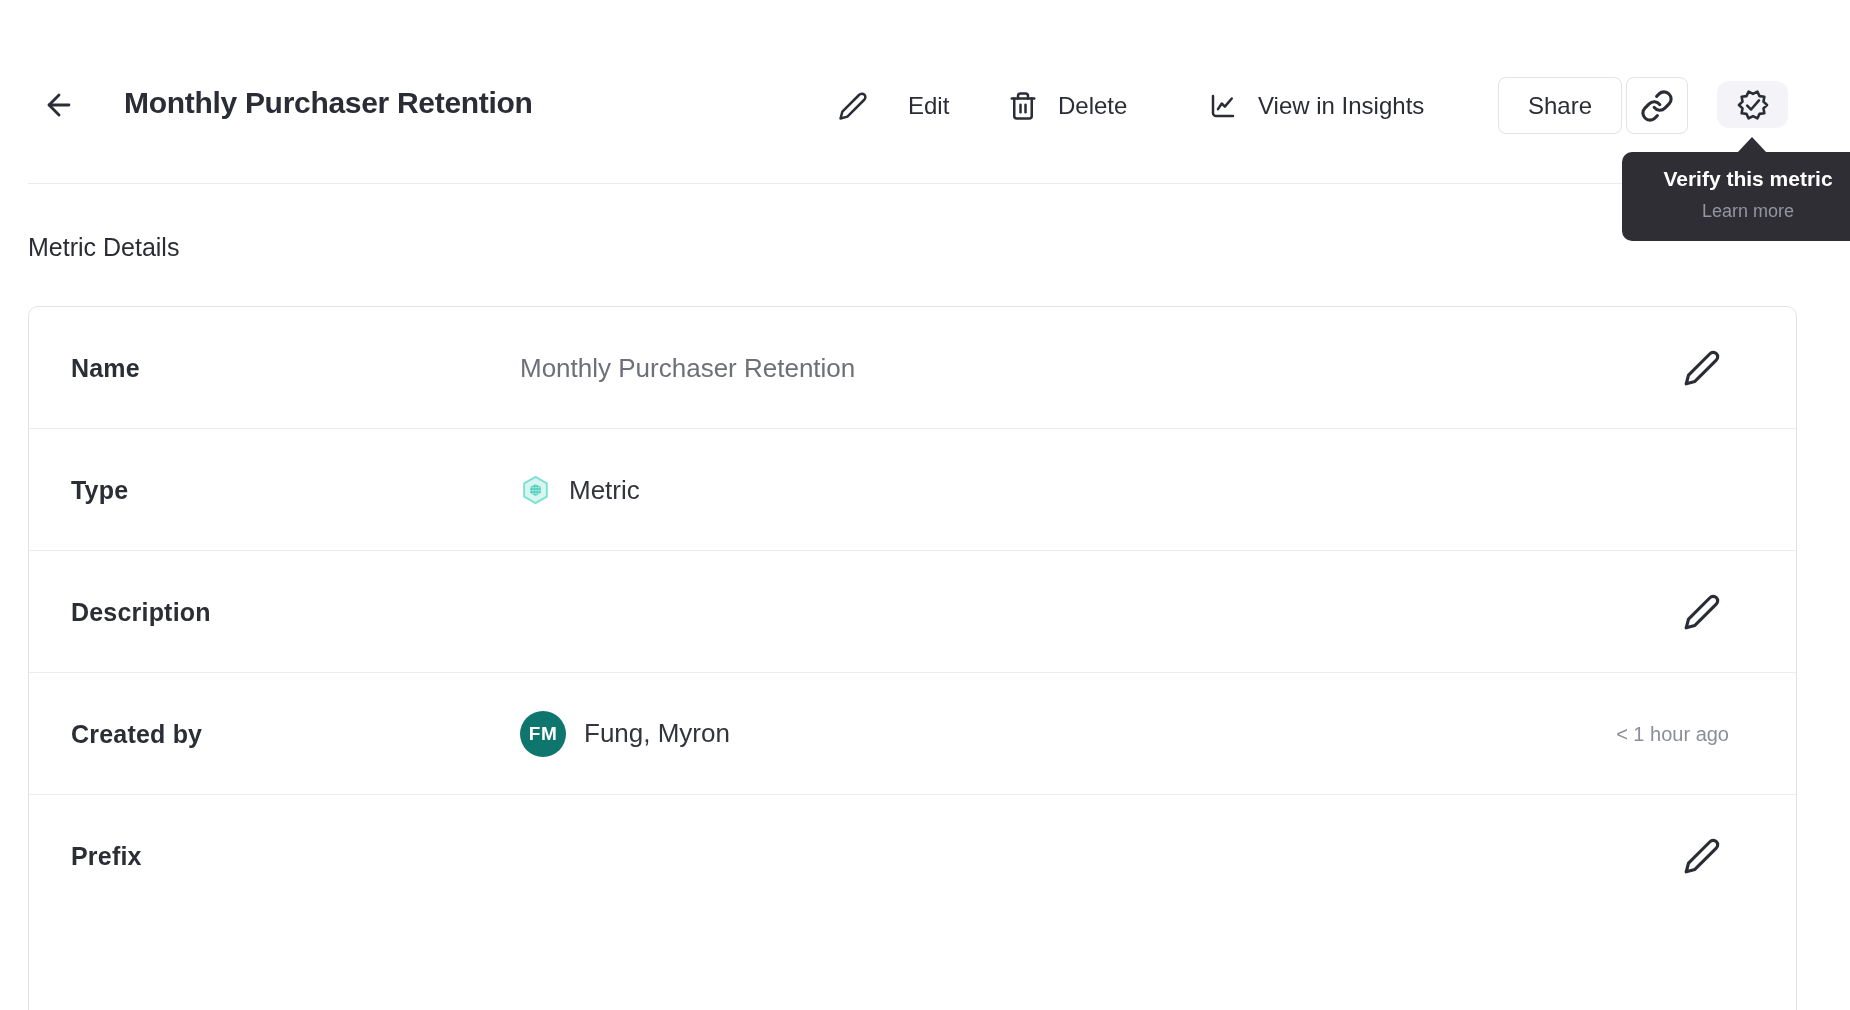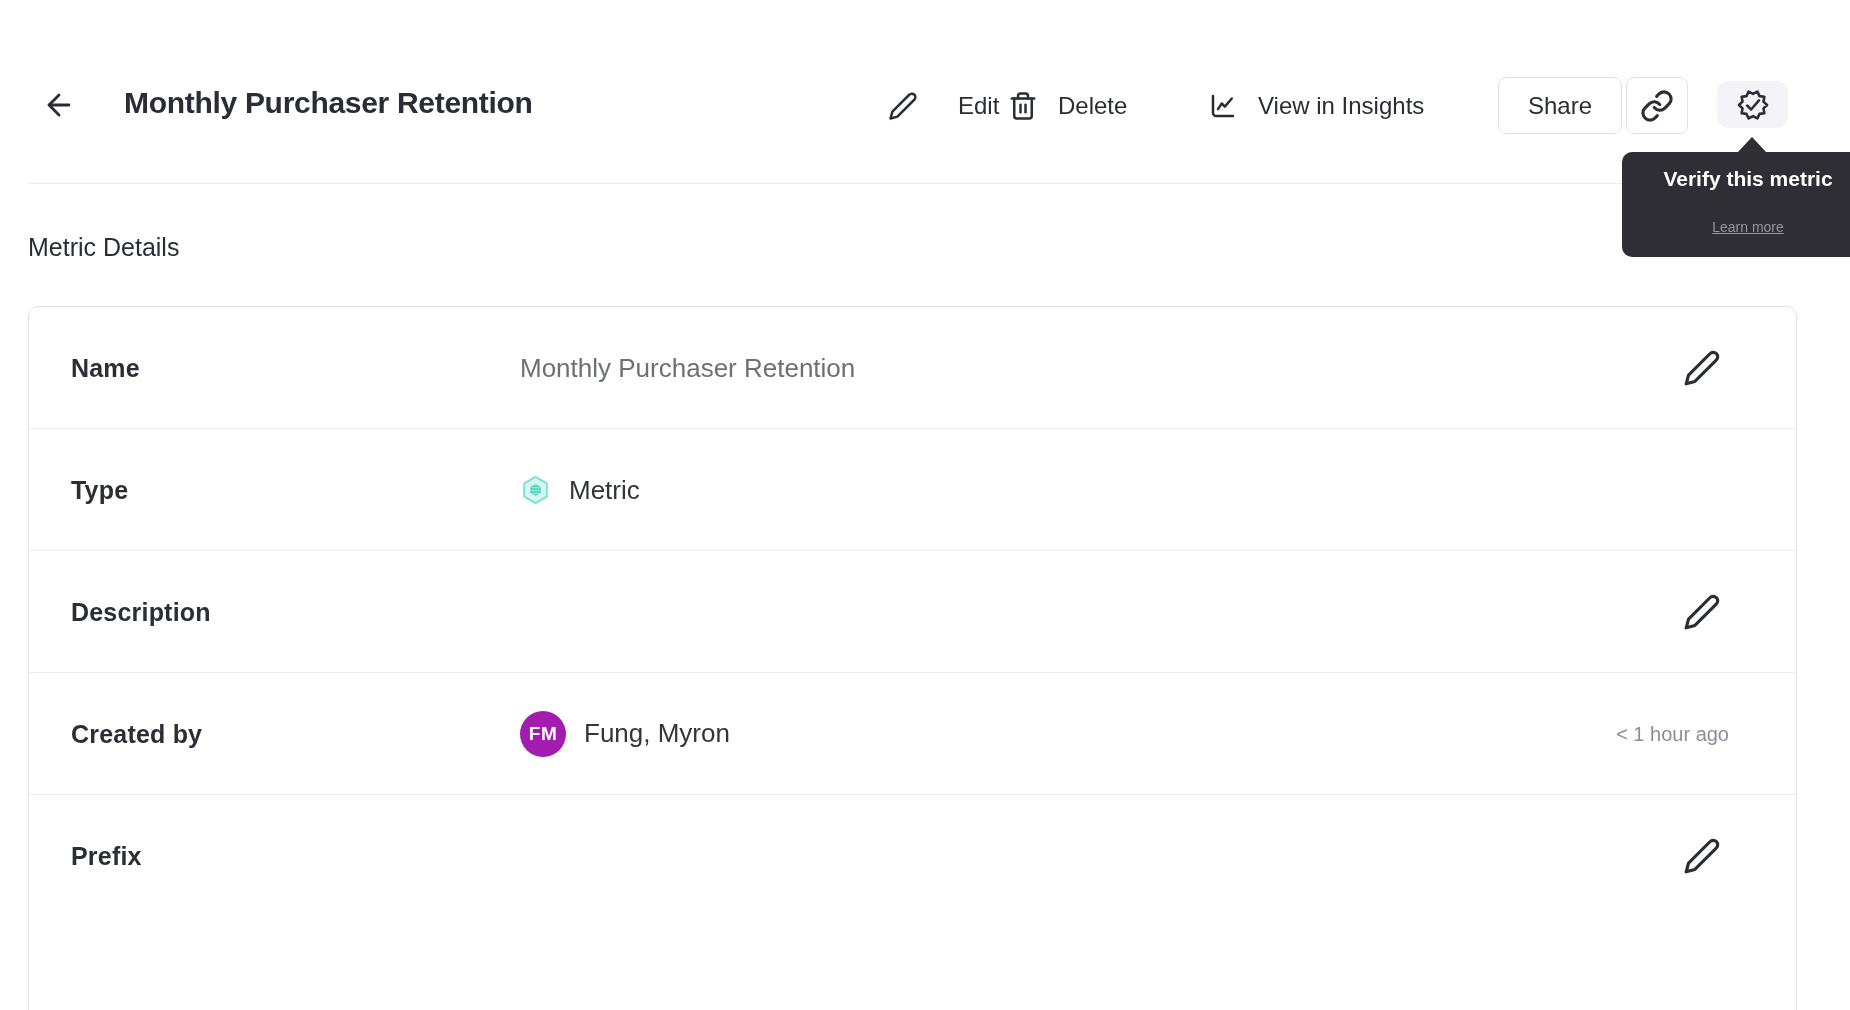--- a/index.html
+++ b/index.html
@@ -24,21 +24,21 @@
     color: #2b2d36; white-space: nowrap;
   }
   .action-group {
     position: absolute; top: 90px; height: 32px;
     display: flex; align-items: center; gap: 20px;
     background: none; border: none; cursor: pointer; padding: 0;
   }
   .action-group .action-label {
     font-size: 24px; font-weight: 500; color: #2b2d36; white-space: nowrap;
   }
-  .g-edit { left: 888px; gap: 40px; }
+  .g-edit { left: 838px; gap: 40px; }
   .g-delete { left: 1008px; }
   .g-insights { left: 1208px; }
 
   .share-btn {
     position: absolute; left: 1498px; top: 77px; width: 124px; height: 57px;
     background: #fff; border: 1px solid #e2e2e7; border-radius: 8px;
     font-family: Liberation Sans, sans-serif;
     font-size: 24px; font-weight: 500; color: #2b2d36; cursor: pointer;
   }
   .link-btn {
@@ -68,23 +68,23 @@
   .tooltip {
     position: absolute; left: 1622px; top: 152px; width: 252px; z-index: 5;
     background: #2e2e34; border-radius: 10px;
     padding: 13px 18px 16px 18px; text-align: center;
   }
   .tooltip-title {
     color: #ffffff; font-size: 21px; font-weight: 700; line-height: 28px;
     white-space: nowrap;
   }
   .tooltip-link {
-    display: inline-block; margin-top: 20px;
-    color: #95959d; font-size: 14px; font-weight: 500; line-height: 28px;
-    text-decoration: underline; cursor: pointer;
+    display: inline-block; margin-top: 4px;
+    color: #95959d; font-size: 18px; font-weight: 500; line-height: 28px;
+    cursor: pointer;
   }
 
   
   .section-title {
     position: absolute; left: 28px; top: 233px;
     font-size: 25px; font-weight: 400; color: #2b2d36;
   }
 
   
   .card {
@@ -106,21 +106,21 @@
   .row-edit {
     position: absolute; right: 75px; top: 50%; transform: translateY(-50%);
     background: none; border: none; cursor: pointer; padding: 0;
   }
   .row-meta {
     position: absolute; right: 67px; top: 50%; transform: translateY(-50%);
     font-size: 20px; color: #8b8e96; white-space: nowrap; text-align: center;
   }
   .avatar {
     width: 46px; height: 46px; border-radius: 50%;
-    background: #a21caf; color: #ffffff;
+    background: #0f766e; color: #ffffff;
     display: flex; align-items: center; justify-content: center;
     font-size: 19px; font-weight: 700; letter-spacing: 0.5px;
   }
 </style>
 </head>
 <body>
 
 <button class="back-btn">
   <span>
     <svg width="34" height="34" viewBox="0 0 24 24" fill="none" stroke="#2b2d36" stroke-width="2" stroke-linecap="round" stroke-linejoin="round">

